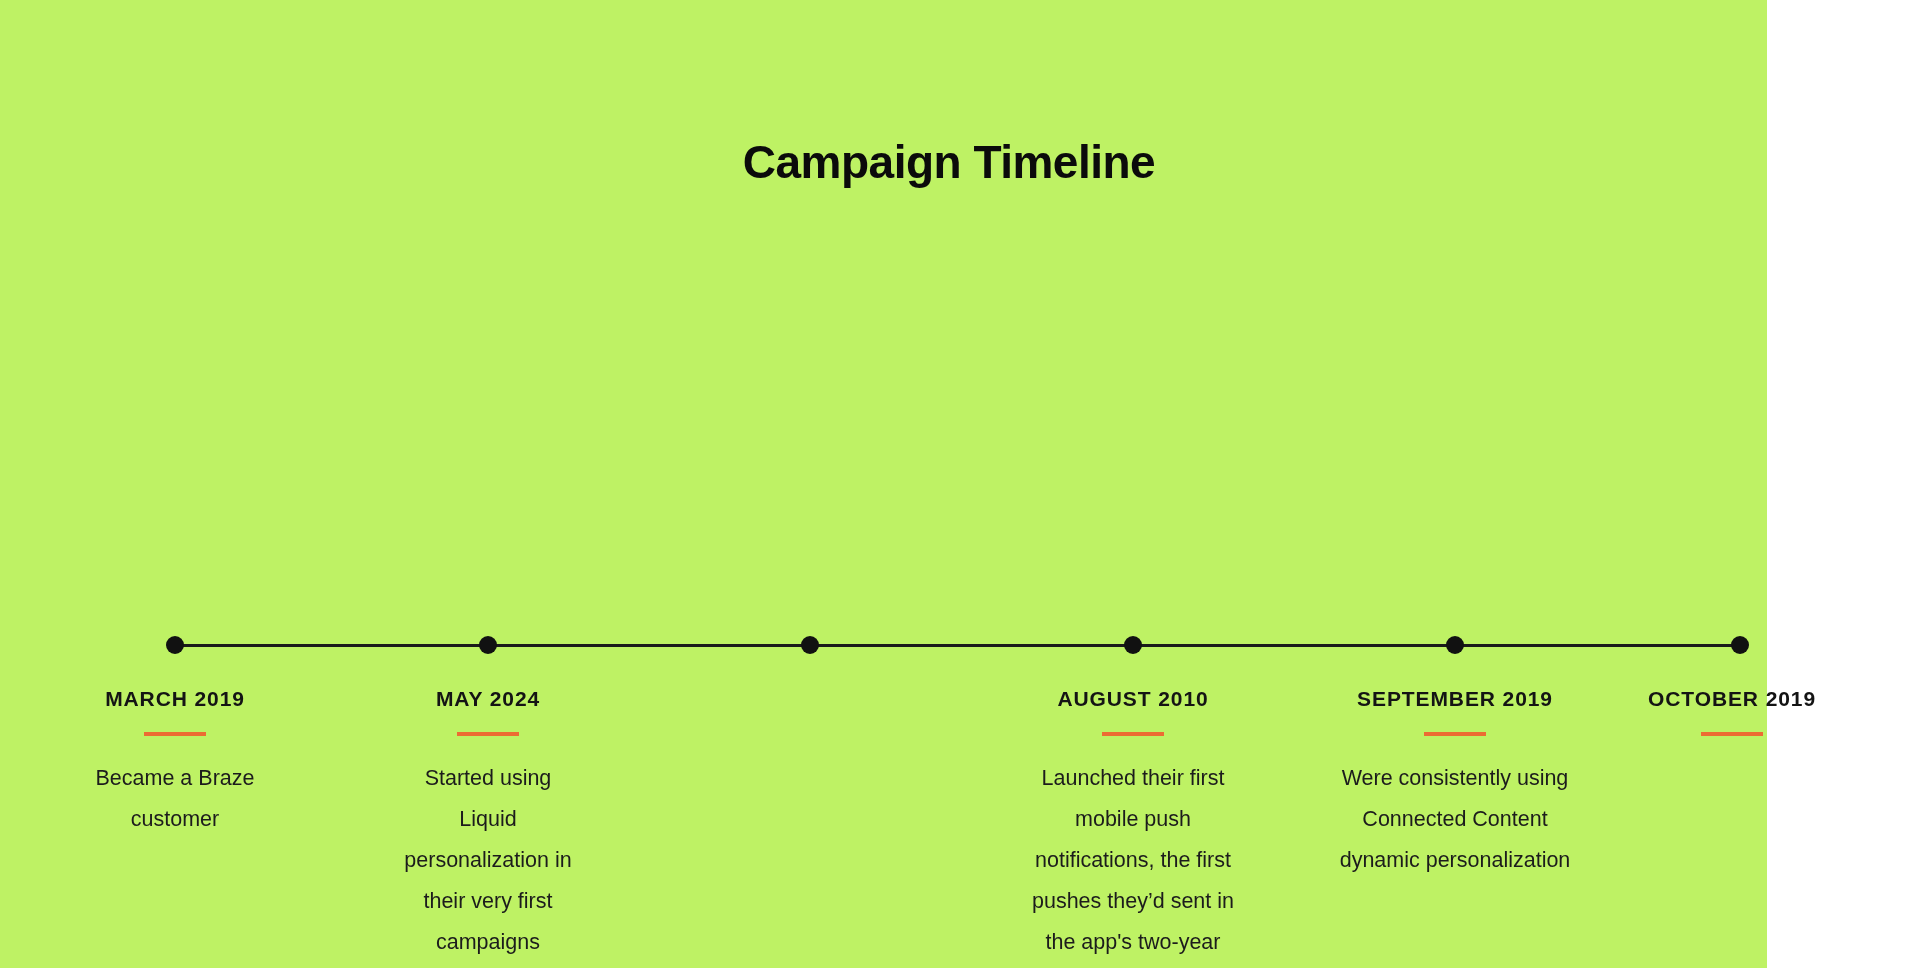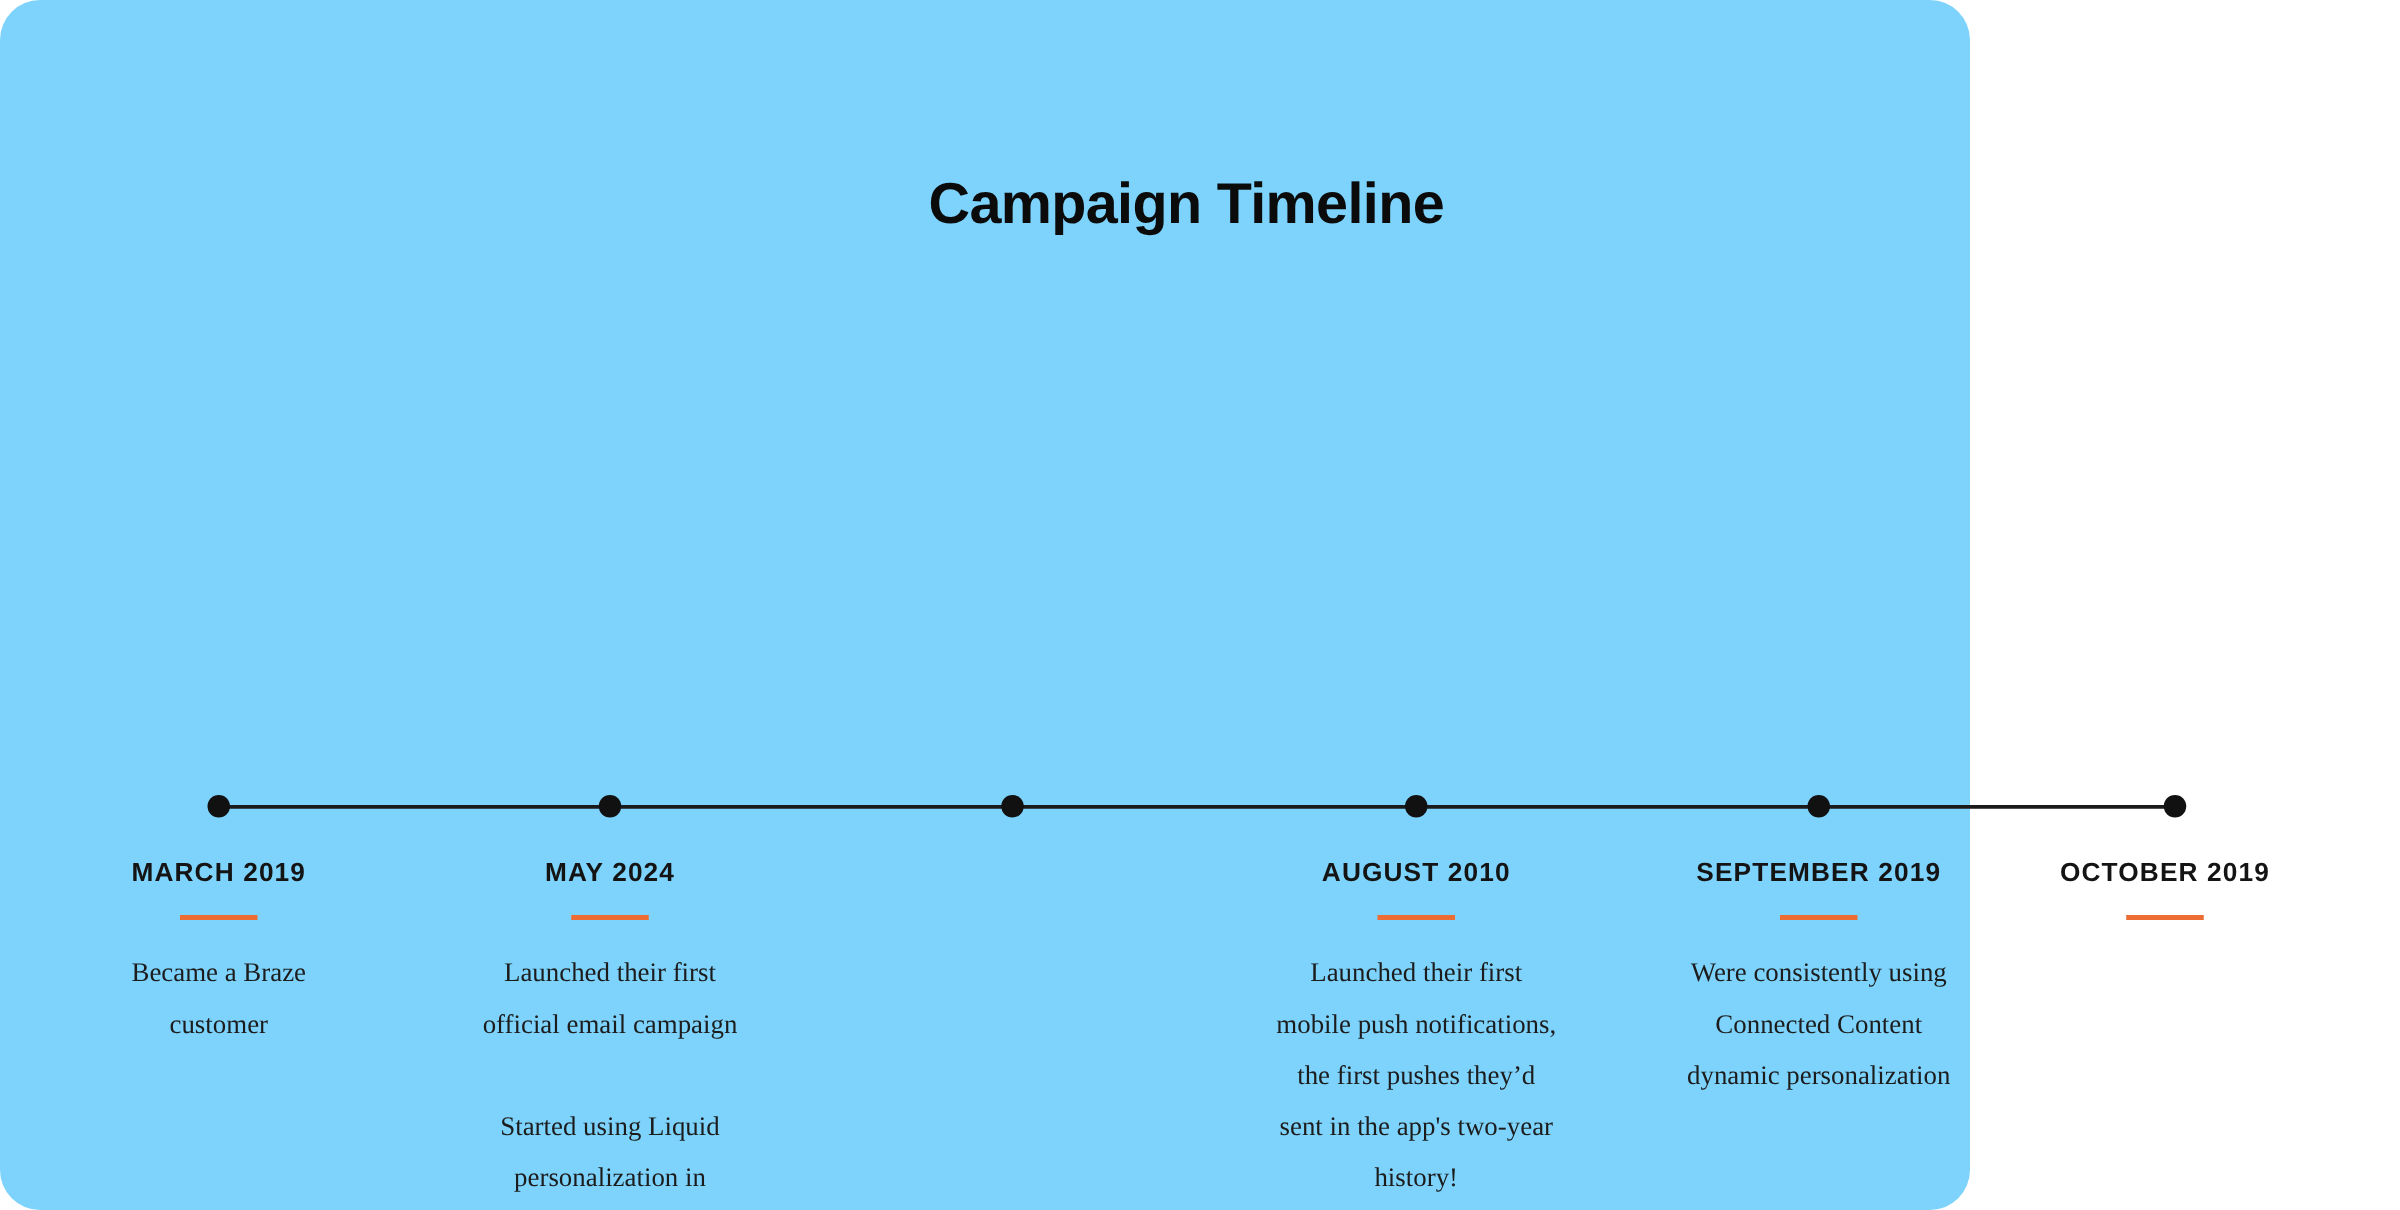--- a/index.html
+++ b/index.html
@@ -11,24 +11,23 @@
   body {
     width: 1920px;
     height: 968px;
     font-family: "Liberation Sans", sans-serif;
     color: #1f1f1f;
     overflow: hidden;
   }
 
   .page {
     position: relative;
-    width: 1576px;
+    width: 1767px;
     height: 968px;
-    background: #7dd3fc;
-    border-radius: 32px;
+    background: #bef264;
   }
 
   
   .page-title {
     position: absolute;
     top: 106px;
     left: 0;
     width: 1920px;
     text-align: center;
     font-family: "Liberation Sans", sans-serif;
@@ -104,21 +103,21 @@
     height: 4px;
     background: #ec6c33;
     margin: 21px auto 0 auto;
   }
 
   .col-body {
     margin-top: 22px;
   }
 
   .col-para {
-    font-family: Liberation Serif, serif;
+    font-family: Liberation Sans, sans-serif;
     font-size: 21.5px;
     font-weight: 400;
     line-height: 41px;
     color: #1c1c1c;
   }
 
   .col-para + .col-para {
     margin-top: 41px;
   }
 
@@ -148,21 +147,20 @@
         <div class="col-body">
           <p class="col-para" style="width:206px;">Became a Braze customer</p>
         </div>
       </div>
 
       <div class="node-dot" style="left:488px;"></div>
       <div class="col measure-mid" style="left:488px;">
         <div class="col-date">MAY 2024</div>
         <div class="accent-bar"></div>
         <div class="col-body">
-          <p class="col-para" style="width:214px;">Launched their first official email campaign</p>
           <p class="col-para" style="width:186px;">Started using Liquid personalization in their very first campaigns</p>
         </div>
       </div>
 
       <div class="node-dot" style="left:810px;"></div>
 
       <div class="node-dot" style="left:1133px;"></div>
       <div class="col measure-wide" style="left:1133px;">
         <div class="col-date">AUGUST 2010</div>
         <div class="accent-bar"></div>

